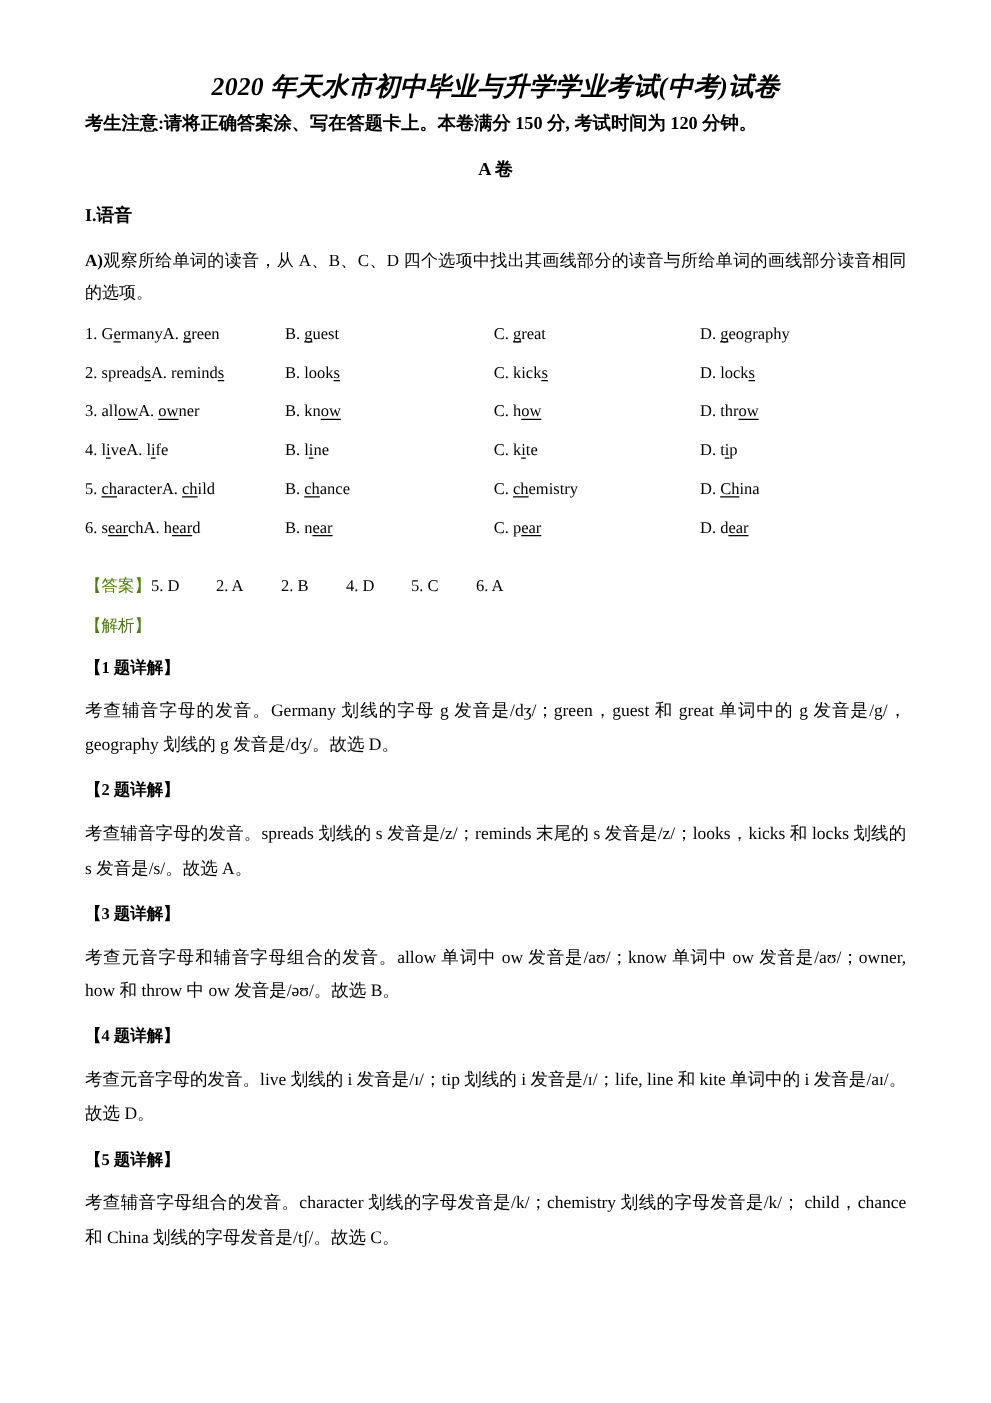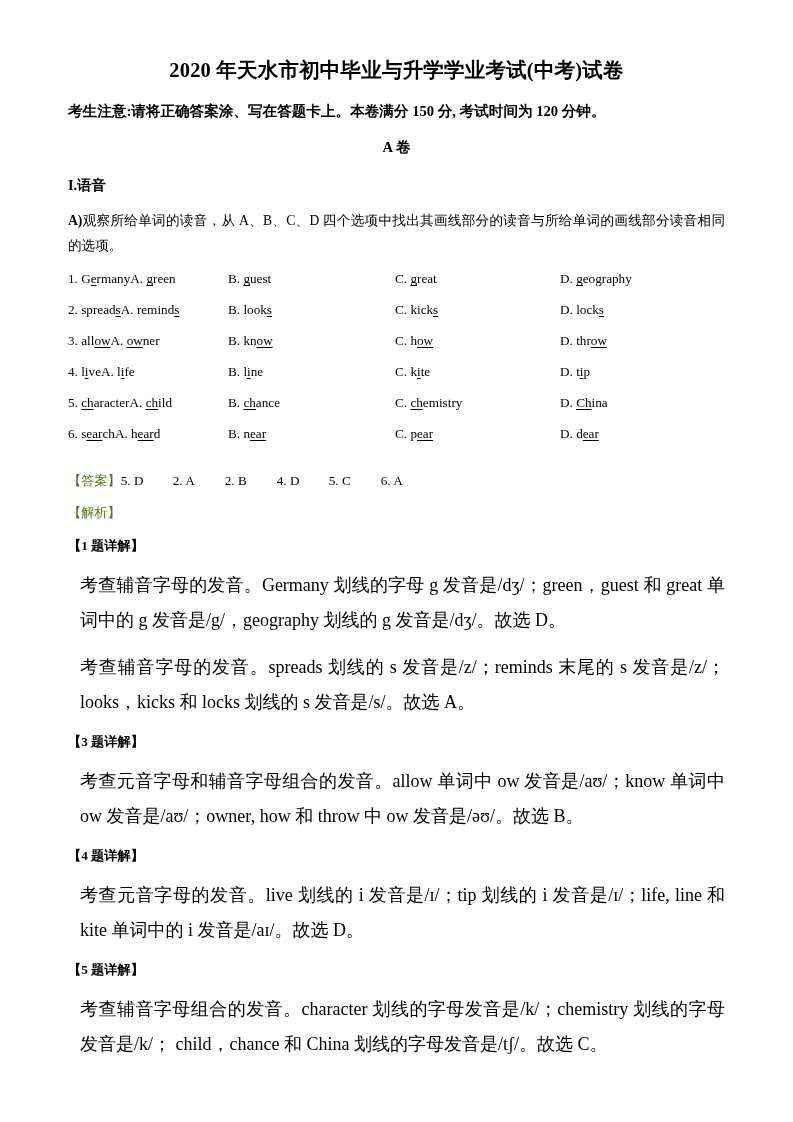--- a/index.html
+++ b/index.html
@@ -28,22 +28,23 @@
     top: 58px;
     width: 657px;
   }
 
   
   .doc-title {
     text-align: center;
     font-size: 20.5px;
     font-weight: bold;
     letter-spacing: 0.2px;
-    margin: 0 0 18px 0;
+    margin: 0 0 6px 0;
     line-height: 1.25;
+    font-style: italic;
   }
   .doc-subtitle {
     text-align: center;
     font-size: 17px;
     font-weight: bold;
     margin: 0 0 19px 0;
     line-height: 1.25;
   }
   .notice {
     font-size: 14.6px;
@@ -116,23 +117,23 @@
     margin: 0 0 13px 0;
     line-height: 1.5;
   }
   .detail-head {
     font-size: 13.2px;
     font-weight: bold;
     margin: 0 0 12px 0;
     line-height: 1.5;
   }
   .detail-body {
-    font-size: 18px;
+    font-size: 14px;
     line-height: 1.95;
-    margin: 0 0 12px 12px;
+    margin: 0 0 12px 0;
     text-align: justify;
     text-justify: inter-ideograph;
   }
 </style>
 </head>
 <body>
 
 <div class="page">
   <div class="content">
 
@@ -189,20 +190,21 @@
       <span class="tag-blue">【答案】</span><span><span class="ans-item">5. D</span><span class="ans-item">2. A</span><span class="ans-item">2. B</span><span class="ans-item">4. D</span><span class="ans-item">5. C</span><span class="ans-item">6. A</span></span>
     </p>
 
     <p class="analysis-tag">
       <span class="tag-blue">【解析】</span>
     </p>
 
     <div>
         <p class="detail-head">【1 题详解】</p>
         <p class="detail-body">考查辅音字母的发音。Germany 划线的字母 g 发音是/dʒ/；green，guest 和 great 单词中的 g 发音是/g/，geography 划线的 g 发音是/dʒ/。故选 D。</p>
+        <p class="detail-head">【2 题详解】</p>
         <p class="detail-body">考查辅音字母的发音。spreads 划线的 s 发音是/z/；reminds 末尾的 s 发音是/z/；looks，kicks 和 locks 划线的 s 发音是/s/。故选 A。</p>
         <p class="detail-head">【3 题详解】</p>
         <p class="detail-body">考查元音字母和辅音字母组合的发音。allow 单词中 ow 发音是/aʊ/；know 单词中 ow 发音是/aʊ/；owner, how 和 throw 中 ow 发音是/əʊ/。故选 B。</p>
         <p class="detail-head">【4 题详解】</p>
         <p class="detail-body">考查元音字母的发音。live 划线的 i 发音是/ɪ/；tip 划线的 i 发音是/ɪ/；life, line 和 kite 单词中的 i 发音是/aɪ/。故选 D。</p>
         <p class="detail-head">【5 题详解】</p>
         <p class="detail-body">考查辅音字母组合的发音。character 划线的字母发音是/k/；chemistry 划线的字母发音是/k/； child，chance 和 China 划线的字母发音是/tʃ/。故选 C。</p>
       </div>
 
   </div>

